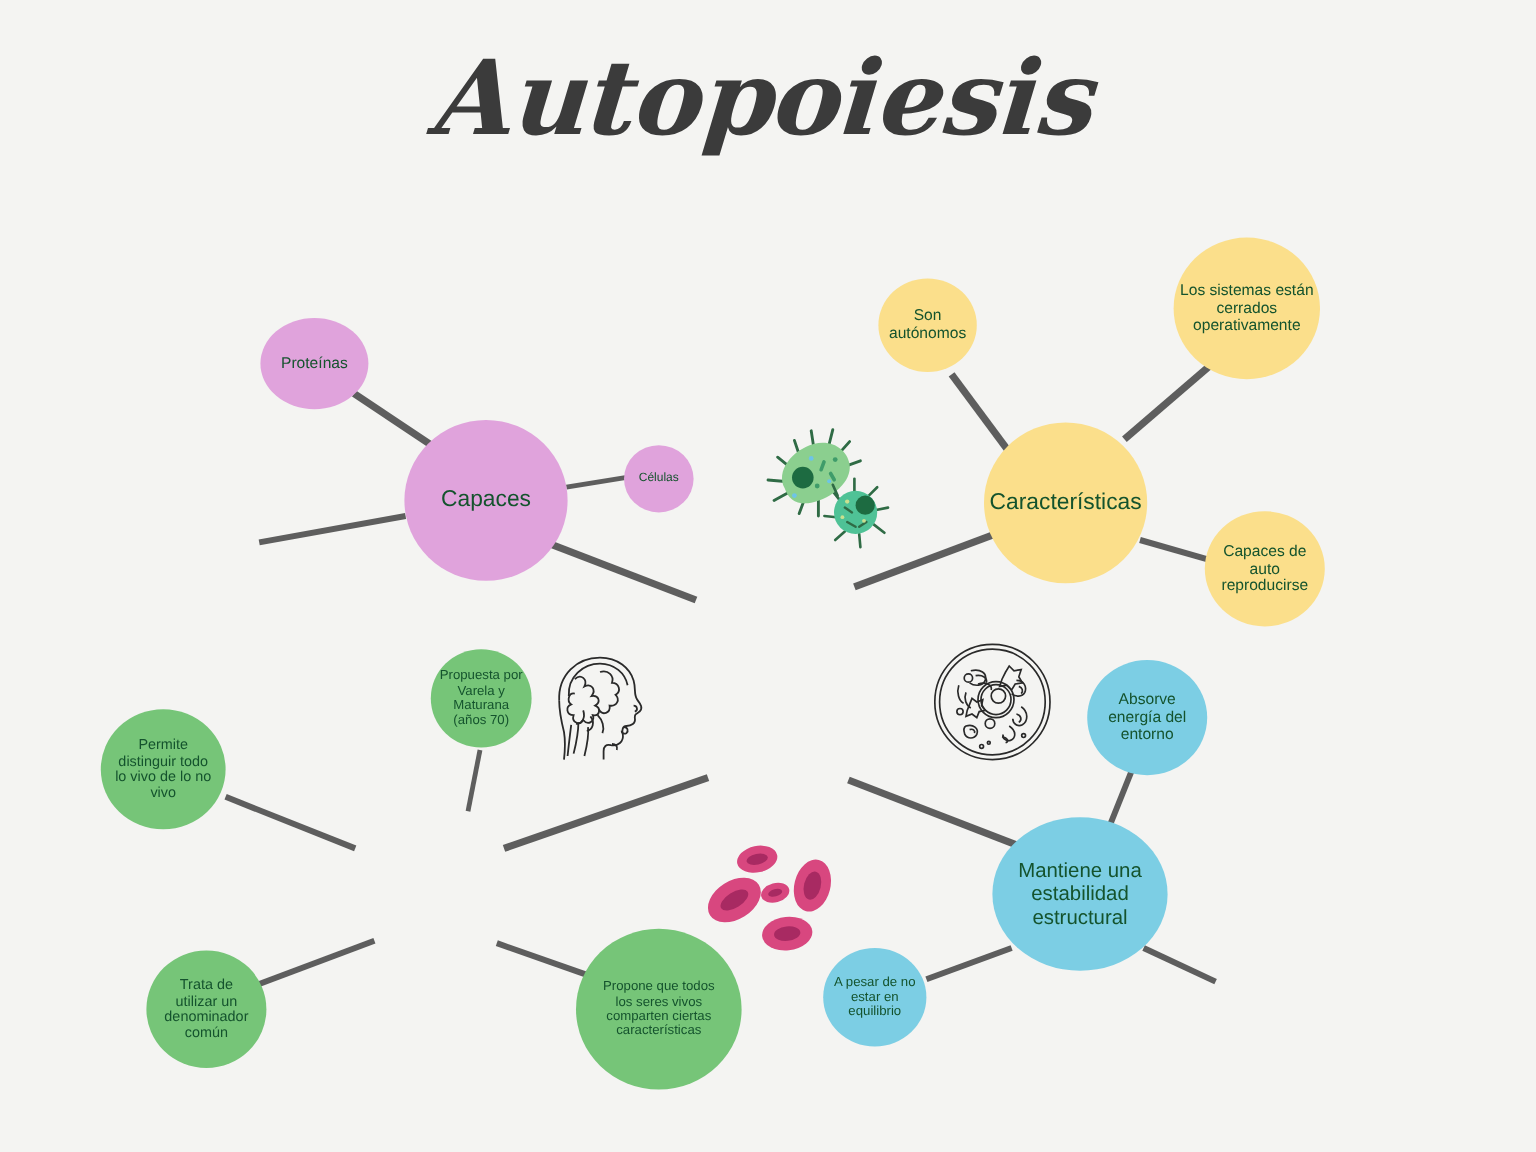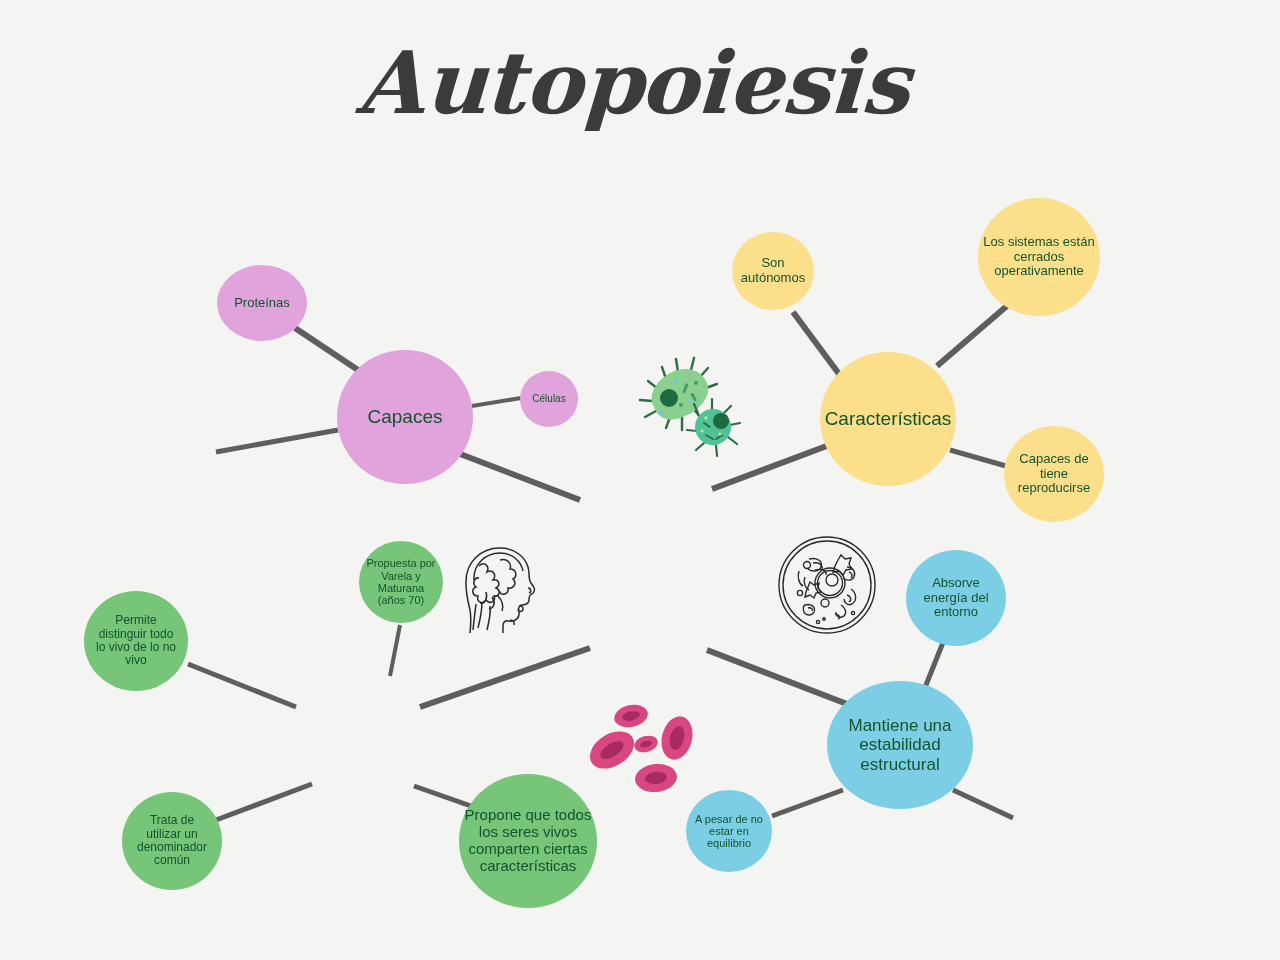--- a/index.html
+++ b/index.html
@@ -254,21 +254,21 @@
     <span>Son
 autónomos</span>
   </div>
   <div class="node c-yellow" style="left:978px; top:198px; width:122px; height:118px; font-size:13px;">
     <span>Los sistemas están
 cerrados
 operativamente</span>
   </div>
   <div class="node c-yellow" style="left:1004px; top:426px; width:100px; height:96px; font-size:13px;">
     <span>Capaces de
-tiene
+auto
 reproducirse</span>
   </div>
 
   <div class="node c-green" style="left:359px; top:541px; width:84px; height:82px; font-size:11px;">
     <span>Propuesta por
 Varela y
 Maturana
 (años 70)</span>
   </div>
   <div class="node c-green" style="left:84px; top:591px; width:104px; height:100px; font-size:12px;">
@@ -276,21 +276,21 @@
 distinguir todo
 lo vivo de lo no
 vivo</span>
   </div>
   <div class="node c-green" style="left:122px; top:792px; width:100px; height:98px; font-size:12px;">
     <span>Trata de
 utilizar un
 denominador
 común</span>
   </div>
-  <div class="node c-green" style="left:459px; top:774px; width:138px; height:134px; font-size:15px;">
+  <div class="node c-green" style="left:480px; top:774px; width:138px; height:134px; font-size:11px;">
     <span>Propone que todos
 los seres vivos
 comparten ciertas
 características</span>
   </div>
 
   <div class="node c-blue" style="left:827px; top:681px; width:146px; height:128px; font-size:17px;">
     <span>Mantiene una
 estabilidad
 estructural</span>

